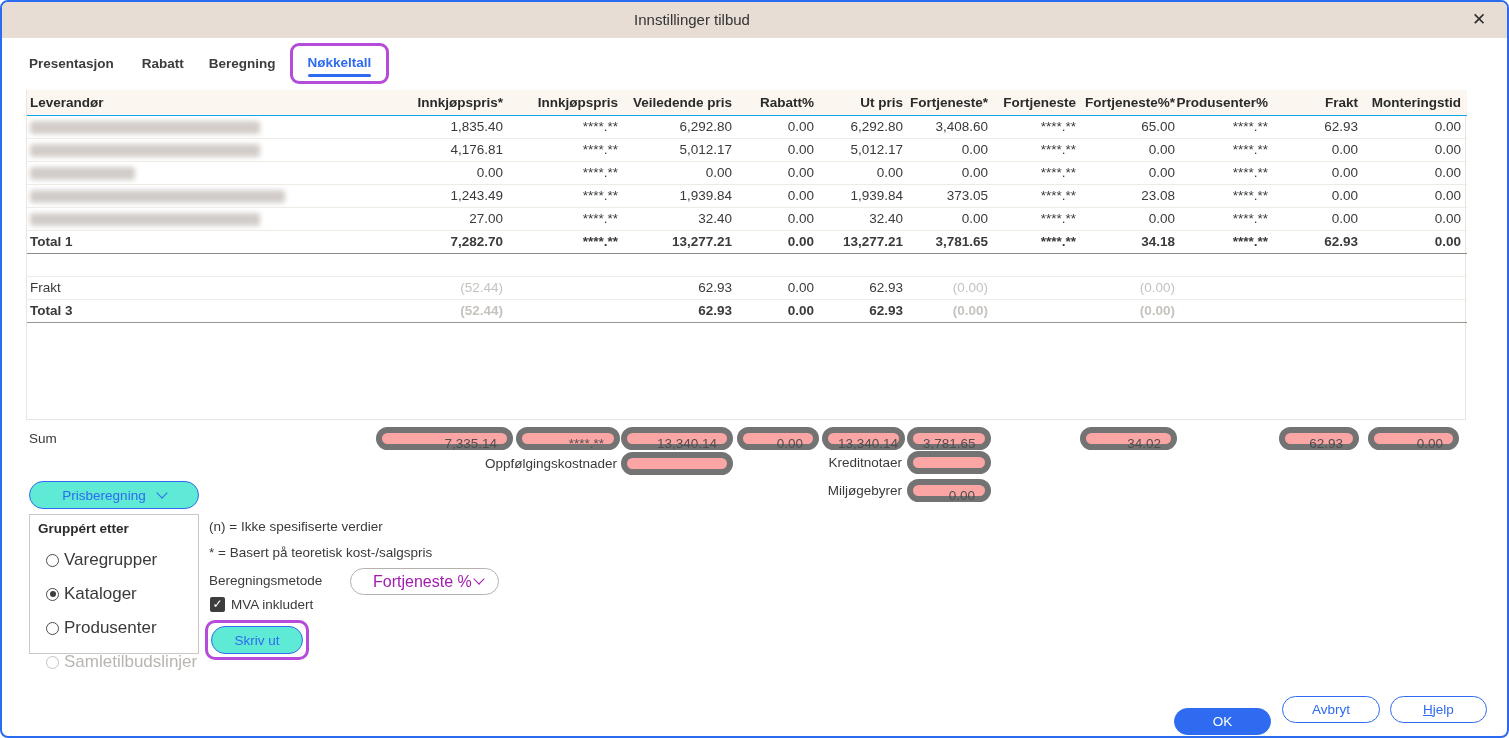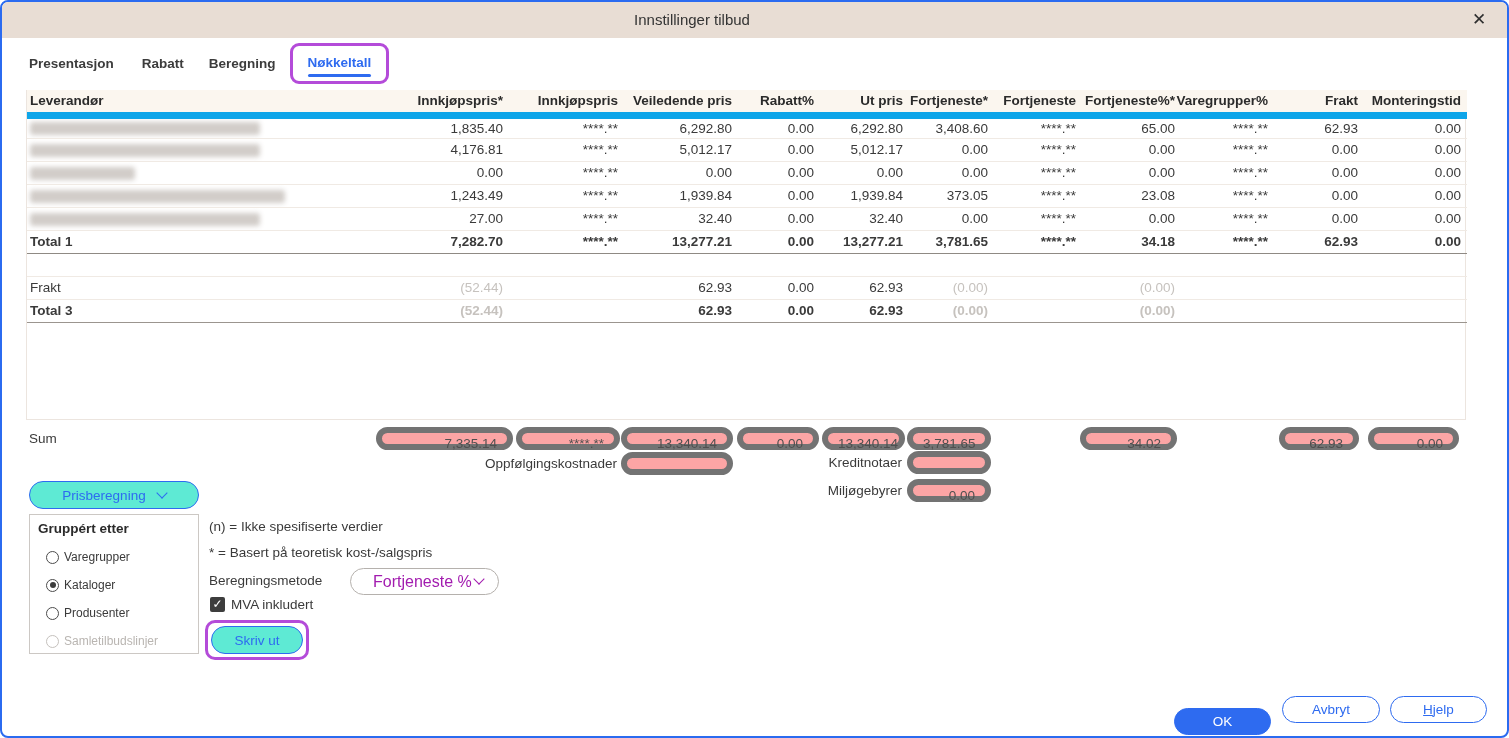--- a/index.html
+++ b/index.html
@@ -20,21 +20,21 @@
   .tab{font-size:13.5px;color:#3c3c3c;padding-top:10px;white-space:nowrap;}
   .tab-gap1{margin-right:28px;} .tab-gap2{margin-right:25px;} .tab-gap3{margin-right:14px;}
   .tab-annotation{border:3px solid #b44bd9;border-radius:9px;padding:5px 15px 4px;margin-top:-3px;}
   .tab.active{color:#2e6bf0;padding-top:4px;}
   .tab.active .underline{height:3px;background:#2e6bf0;border-radius:2px;margin-top:4px;}
   
   .table-wrap{position:absolute;left:24px;top:88px;width:1440px;height:330px;
               border-left:1px solid #ece5df;border-right:1px solid #ece5df;border-bottom:1px solid #ece5df;}
   table{border-collapse:collapse;table-layout:fixed;width:1440px;}
   th,td{font-size:13.5px;padding:0;height:23px;white-space:nowrap;overflow:hidden;}
-  thead th{background:#fbf6ef;font-weight:bold;height:25px;border-bottom:7px solid #0ea5e9;
+  thead th{background:#fbf6ef;font-weight:bold;height:25px;border-bottom:1px solid #0ea5e9;
            text-align:right;color:#2b2b2b;}
   thead th.col-supplier{text-align:left;padding-left:3px;}
   tbody td{border-bottom:1px solid #f0eae4;text-align:right;color:#3a3a3a;}
   tbody td.col-supplier{text-align:left;padding-left:3px;}
   tr.total td{font-weight:bold;border-top:1px solid #8f8a84;border-bottom:1px solid #8f8a84;}
   tr.spacer td{border-bottom:1px solid #f0eae4;}
   tr.frakt td{border-bottom:1px solid #f0eae4;}
   tr.total3 td{font-weight:bold;border-bottom:1px solid #9b958f;}
   td.muted{color:#c6c2be;}
   .redact{height:13px;border-radius:3px;background:#d2cdc9;filter:blur(2.5px);margin-top:1px;}
@@ -57,21 +57,21 @@
   
   .btn-outline{display:flex;align-items:center;justify-content:center;gap:12px;
                border:1px solid #2e6bf0;border-radius:14px;color:#2e6bf0;background:#5eead4;
                font-size:13.5px;font-family:"Liberation Sans",sans-serif;}
   .chev{width:8px;height:8px;border-right:1.7px solid currentColor;border-bottom:1.7px solid currentColor;
         transform:rotate(45deg);margin-top:-5px;flex:none;}
   #prisberegning{position:absolute;left:27px;top:479px;width:170px;height:28px;}
   .group-box{position:absolute;left:27px;top:512px;width:170px;height:140px;
              border:1px solid #ccc8c4;padding:6px 8px;background:#fff;}
   .group-title{font-weight:bold;font-size:13.5px;color:#2b2b2b;}
-  .radio-item{display:flex;align-items:center;gap:5px;margin:14px 0 0 8px;font-size:12px;color:#3a3a3a;}
+  .radio-item{display:flex;align-items:center;gap:5px;margin:14px 0 0 8px;font-size:17px;color:#3a3a3a;}
   .radio{width:13px;height:13px;border:1.5px solid #4c4c4c;border-radius:50%;position:relative;flex:none;background:#fff;}
   .radio.checked::after{content:'';position:absolute;inset:2.5px;background:#3c3c3c;border-radius:50%;}
   .radio-item.disabled{color:#b9b5b1;}
   .radio-item.disabled .radio{border-color:#c5c1bd;}
   .legend-line{position:absolute;left:207px;font-size:13.5px;color:#3a3a3a;}
   .legend-1{top:517px;} .legend-2{top:543px;}
   .bm-label{position:absolute;left:207px;top:571px;font-size:13.5px;}
   .dropdown{position:absolute;left:348px;top:566px;width:149px;height:27px;background:#fff;
             border:1px solid #b5b1ad;border-radius:14px;display:flex;align-items:center;
             justify-content:space-between;padding:0 15px 0 22px;font-size:16px;color:#a21caf;}
@@ -130,21 +130,21 @@
           <tr>
             <th class="col-supplier">Leverandør</th>
             <th>Innkjøpspris*</th>
             <th>Innkjøpspris</th>
             <th>Veiledende pris</th>
             <th>Rabatt%</th>
             <th>Ut pris</th>
             <th>Fortjeneste*</th>
             <th>Fortjeneste</th>
             <th>Fortjeneste%*</th>
-            <th>Varegrupper%</th>
+            <th>Produsenter%</th>
             <th>Frakt</th>
             <th>Monteringstid</th>
             <th></th>
           </tr>
         </thead>
         <tbody>
           <tr>
             <td class="col-supplier">
               <div class="redact" style="width: 230px;"></div>
             </td>

